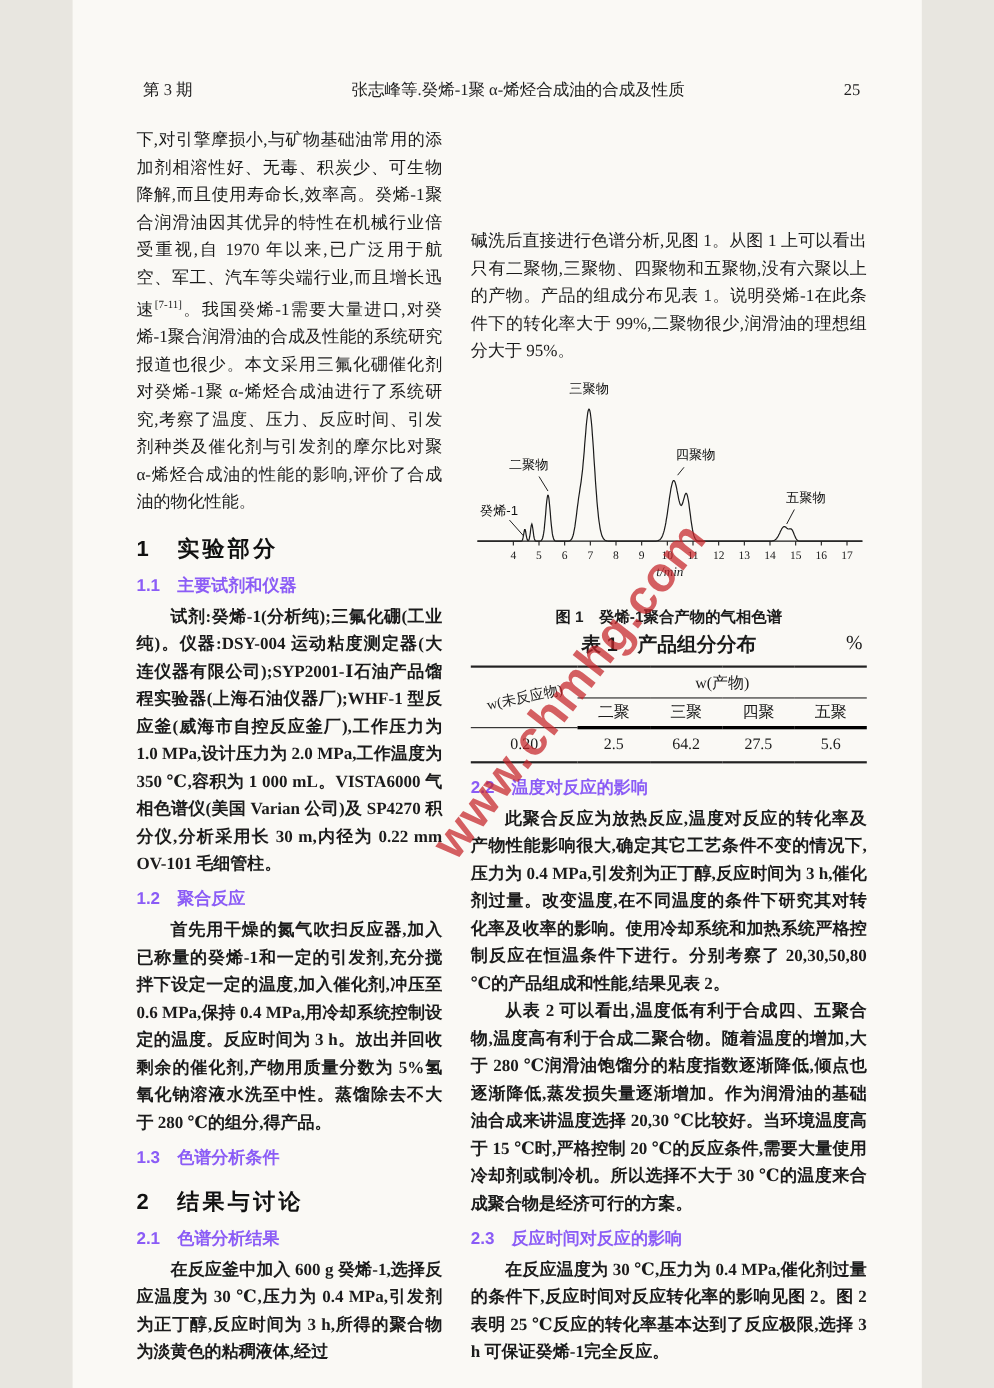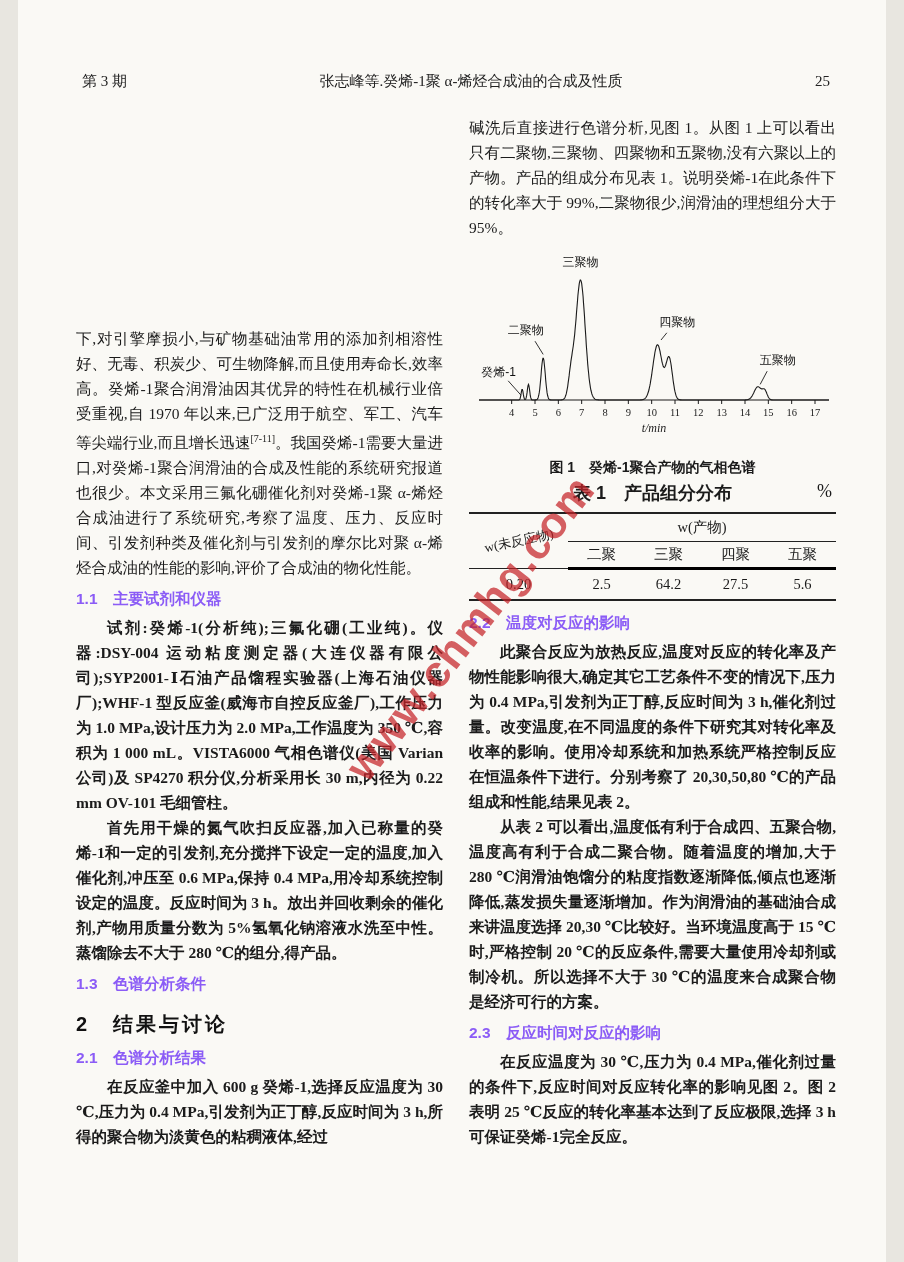--- a/index.html
+++ b/index.html
@@ -1,16 +1,16 @@
 <!DOCTYPE html>
 <html><head>
 <meta charset="utf-8">
 <style>
   html,body{margin:0;padding:0;background:#e8e6e0;}
-  .page{position:relative;width:868px;height:1262px;margin:0 auto;background:#faf9f5;
+  .page{position:relative;width:772px;height:1262px;margin:0 auto;background:#faf9f5;
         font-family:"Liberation Serif","DejaVu Serif",serif;color:#1b1b1b;overflow:hidden;}
   .header{display:flex;align-items:baseline;padding:72px 56px 0 64px;font-size:15px;color:#222;}
   .header .running-title{flex:1;text-align:center;}
   .columns{display:flex;gap:26px;padding:24px 50px 0 58px;align-items:flex-end;}
   .col{width:385px;}
   .body-p{margin:0;font-size:15.5px;line-height:25px;text-align:justify;color:#1b1b1b;}
   .indent{text-indent:2em;font-weight:bold;}
   .sec-heading{font-family:"Liberation Sans","DejaVu Sans",sans-serif;font-size:20px;font-weight:bold;
                letter-spacing:3px;margin:16px 0 10px;color:#111;}
   .sub-heading{font-family:"Liberation Sans","DejaVu Sans",sans-serif;font-size:15.5px;font-weight:bold;
@@ -44,24 +44,26 @@
     <span>第 3 期</span>
     <span class="running-title">张志峰等.癸烯-1聚 α-烯烃合成油的合成及性质</span>
     <span>25</span>
   </div>
 
   <div class="columns">
 
     <div class="col">
       <p class="body-p"><span>下,对引擎摩损小,与矿物基础油常用的添加剂相溶性好、无毒、积炭少、可生物降解,而且使用寿命长,效率高。癸烯-1聚合润滑油因其优异的特性在机械行业倍受重视,自 1970 年以来,已广泛用于航空、军工、汽车等尖端行业,而且增长迅速</span><sup>[7-11]</sup><span>。我国癸烯-1需要大量进口,对癸烯-1聚合润滑油的合成及性能的系统研究报道也很少。本文采用三氟化硼催化剂对癸烯-1聚 α-烯烃合成油进行了系统研究,考察了温度、压力、反应时间、引发剂种类及催化剂与引发剂的摩尔比对聚 α-烯烃合成油的性能的影响,评价了合成油的物化性能。</span></p>
 
+      <div class="sec-heading">1　实验部分</div>
 
       <div class="sub-heading">1.1　主要试剂和仪器</div>
       <p class="body-p indent">试剂:癸烯-1(分析纯);三氟化硼(工业纯)。仪器:DSY-004 运动粘度测定器(大连仪器有限公司);SYP2001-Ⅰ石油产品馏程实验器(上海石油仪器厂);WHF-1 型反应釜(威海市自控反应釜厂),工作压力为 1.0 MPa,设计压力为 2.0 MPa,工作温度为 350 ℃,容积为 1 000 mL。VISTA6000 气相色谱仪(美国 Varian 公司)及 SP4270 积分仪,分析采用长 30 m,内径为 0.22 mm OV-101 毛细管柱。</p>
 
+      <div class="sub-heading">1.2　聚合反应</div>
       <p class="body-p indent">首先用干燥的氮气吹扫反应器,加入已称量的癸烯-1和一定的引发剂,充分搅拌下设定一定的温度,加入催化剂,冲压至 0.6 MPa,保持 0.4 MPa,用冷却系统控制设定的温度。反应时间为 3 h。放出并回收剩余的催化剂,产物用质量分数为 5%氢氧化钠溶液水洗至中性。蒸馏除去不大于 280 ℃的组分,得产品。</p>
 
       <div class="sub-heading">1.3　色谱分析条件</div>
 
       <div class="sec-heading">2　结果与讨论</div>
 
       <div class="sub-heading">2.1　色谱分析结果</div>
       <p class="body-p indent">在反应釜中加入 600 g 癸烯-1,选择反应温度为 30 ℃,压力为 0.4 MPa,引发剂为正丁醇,反应时间为 3 h,所得的聚合物为淡黄色的粘稠液体,经过</p>
     </div>
 

